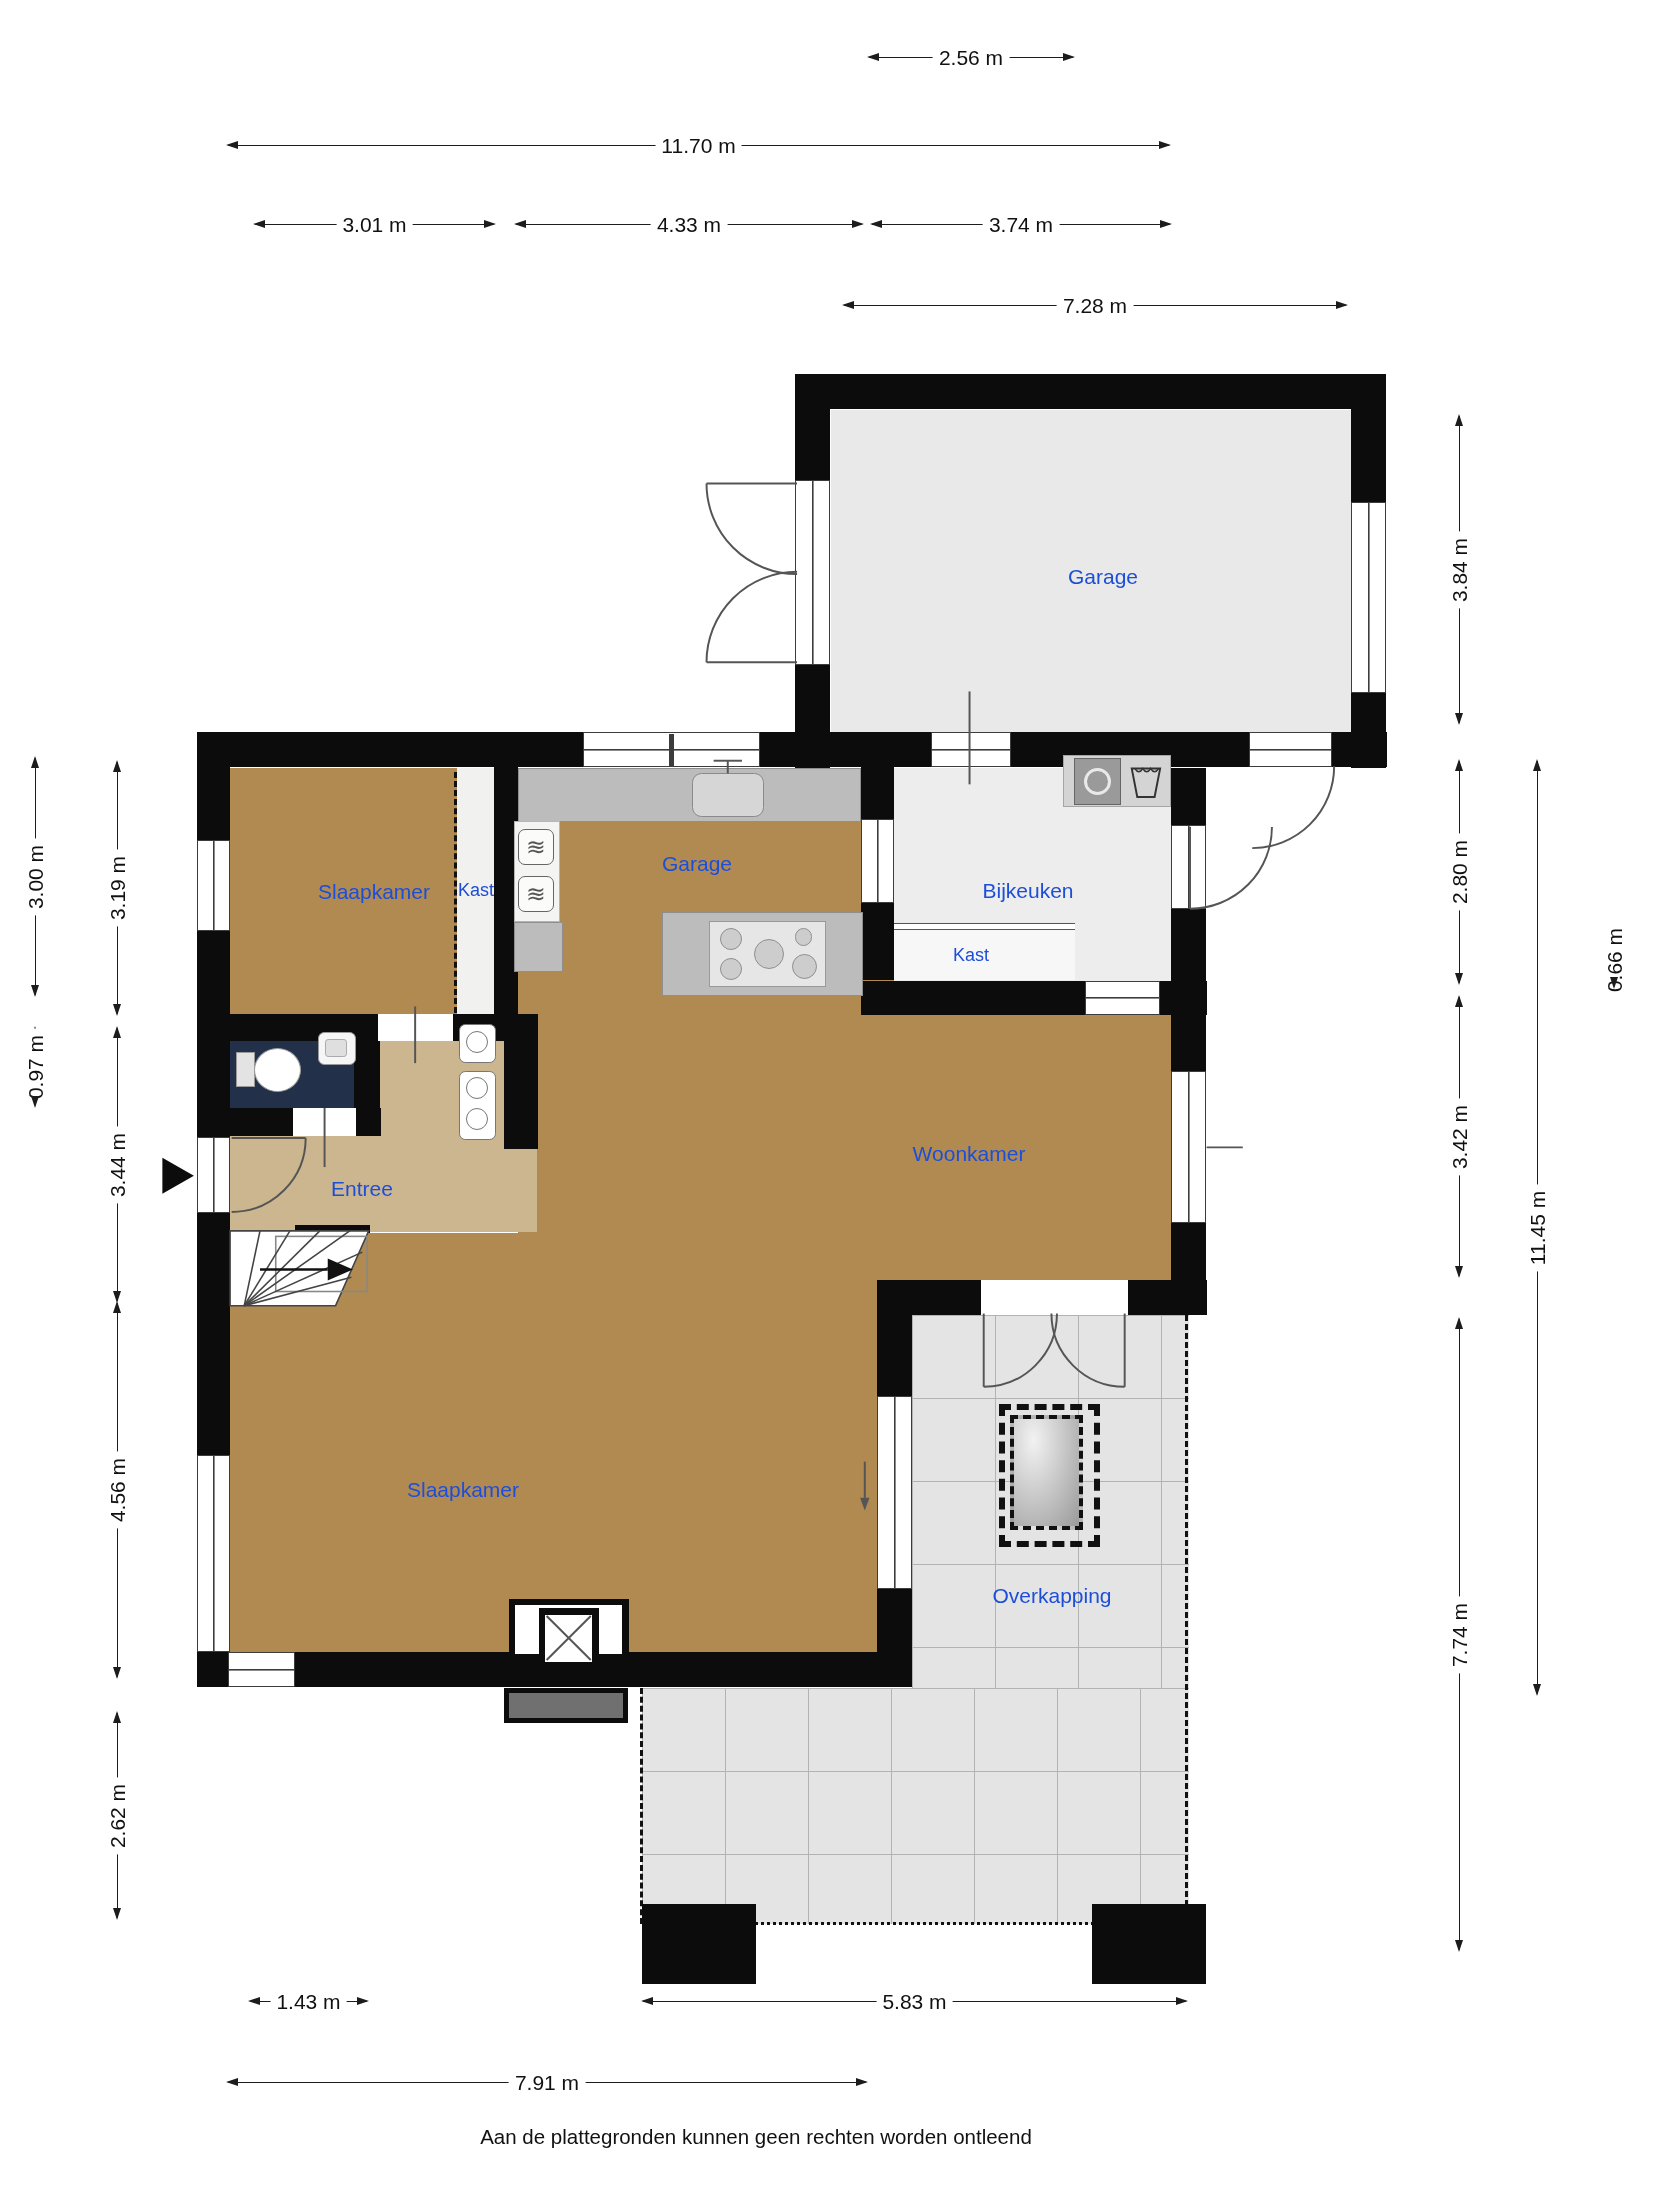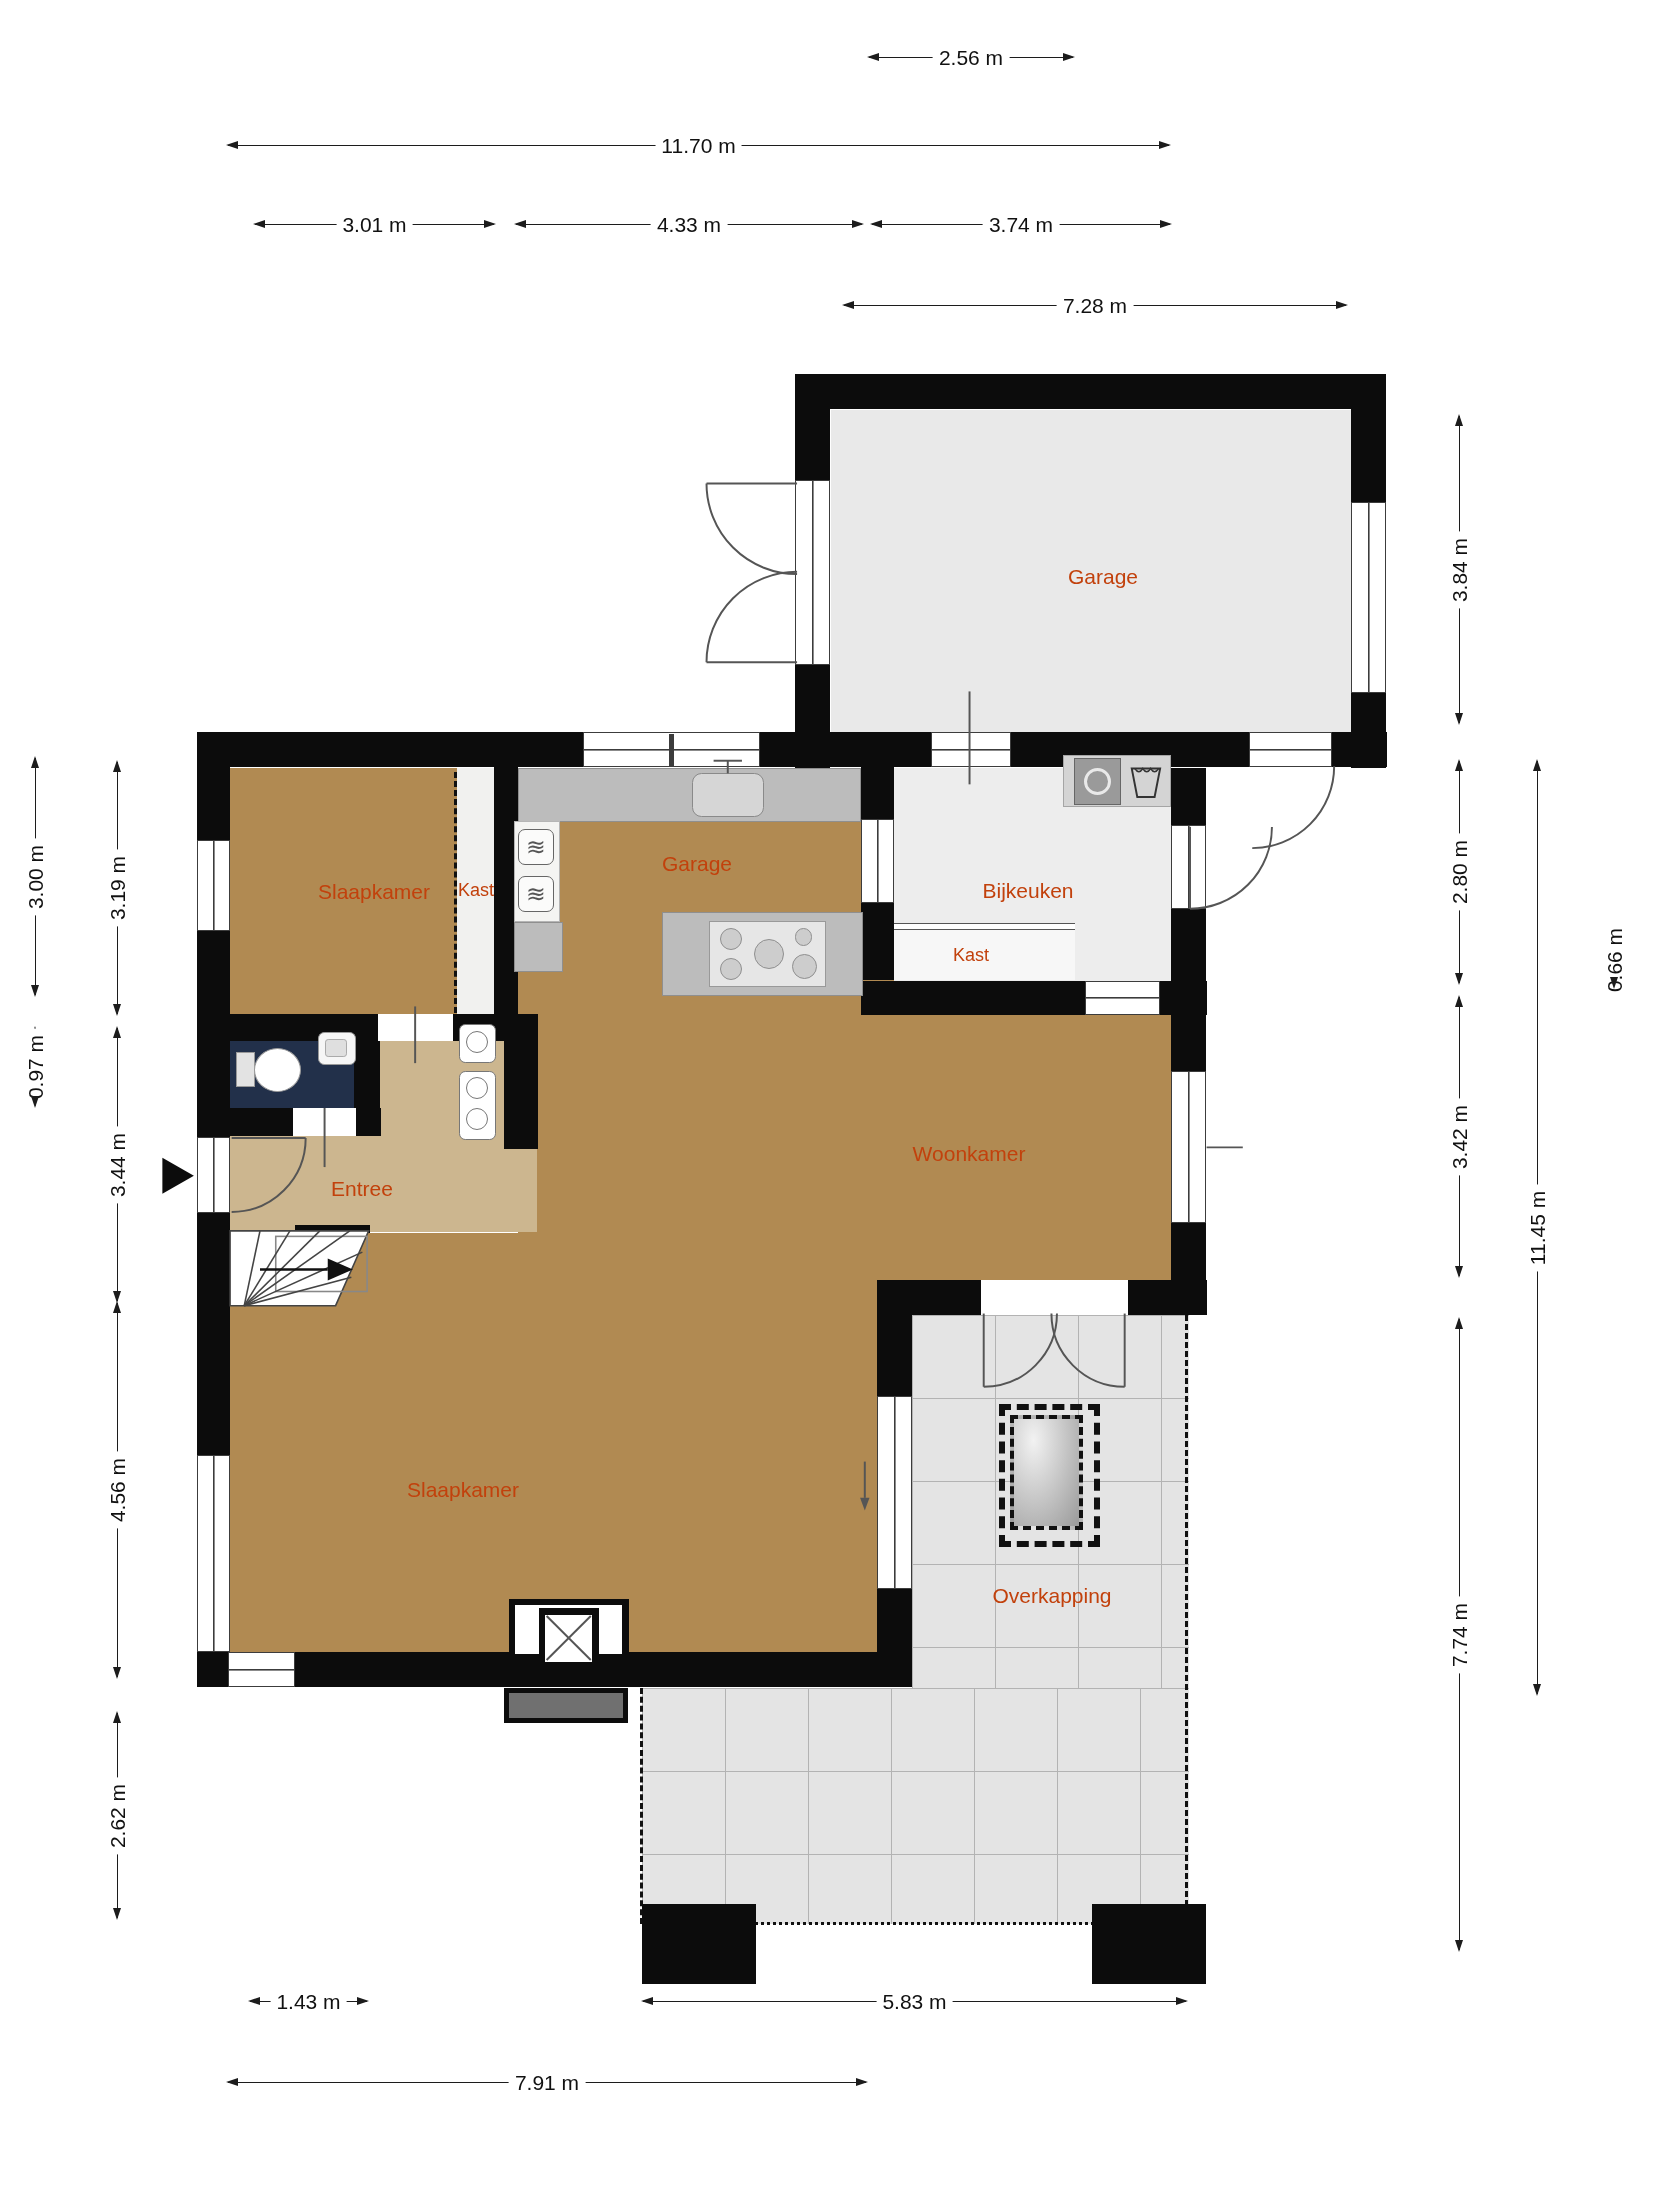--- a/index.html
+++ b/index.html
@@ -8,21 +8,21 @@
   .abs{position:absolute;box-sizing:border-box;}
   .wall{background:#0c0c0c;}
   .floor{position:absolute;box-sizing:border-box;}
   .win{position:absolute;box-sizing:border-box;background-color:#fff;border:1.6px solid #3c3c3c;background-repeat:no-repeat;background-position:center;}
   .win-h{background-image:linear-gradient(#3c3c3c,#3c3c3c);background-size:100% 1.6px;}
   .win-v{background-image:linear-gradient(#3c3c3c,#3c3c3c);background-size:1.6px 100%;}
   .gap{position:absolute;background:#fff;}
   .grid{background-color:#e4e4e4;
         background-image:linear-gradient(#b3b3b3 0.8px,transparent 0.8px),linear-gradient(90deg,#b3b3b3 0.8px,transparent 0.8px);
         background-size:83px 83px;}
-  .room-label{position:absolute;transform:translate(-50%,-50%);font-size:21px;color:#c2410c;white-space:nowrap;}
+  .room-label{position:absolute;transform:translate(-50%,-50%);font-size:21px;color:#1d4ed8;white-space:nowrap;}
   .small-label{font-size:18px;}
   
   .dim{position:absolute;}
   .dim-h{border-top:1.6px solid #1c1c1c;}
   .dim-v{border-left:1.6px solid #1c1c1c;}
   .dim-h::before{content:'';position:absolute;left:-1.6px;top:-5.5px;border-right:12.6px solid #1c1c1c;border-top:4.7px solid transparent;border-bottom:4.7px solid transparent;}
   .dim-h::after{content:'';position:absolute;right:-1.6px;top:-5.5px;border-left:12.6px solid #1c1c1c;border-top:4.7px solid transparent;border-bottom:4.7px solid transparent;}
   .dim-v::before{content:'';position:absolute;top:-1.6px;left:-5.5px;border-bottom:12.6px solid #1c1c1c;border-left:4.7px solid transparent;border-right:4.7px solid transparent;}
   .dim-v::after{content:'';position:absolute;bottom:-1.6px;left:-5.5px;border-top:12.6px solid #1c1c1c;border-left:4.7px solid transparent;border-right:4.7px solid transparent;}
   .dim-label{position:absolute;left:50%;top:0;transform:translate(-50%,-50%);background:#fff;padding:0 6.3px;
@@ -294,15 +294,16 @@
   <div class="dim dim-h" style="left:250px;top:2001px;width:117px;">
     <span class="dim-label">1.43 m</span>
     </div>
   <div class="dim dim-h" style="left:643px;top:2001px;width:543px;">
     <span class="dim-label">5.83 m</span>
     </div>
   <div class="dim dim-h" style="left:228px;top:2082px;width:638px;">
     <span class="dim-label">7.91 m</span>
     </div>
 
+  <div class="footer" style="top:2125px;">Aan de plattegronden kunnen geen rechten worden ontleend</div>
 
 </div>
 
 
 </body></html>

